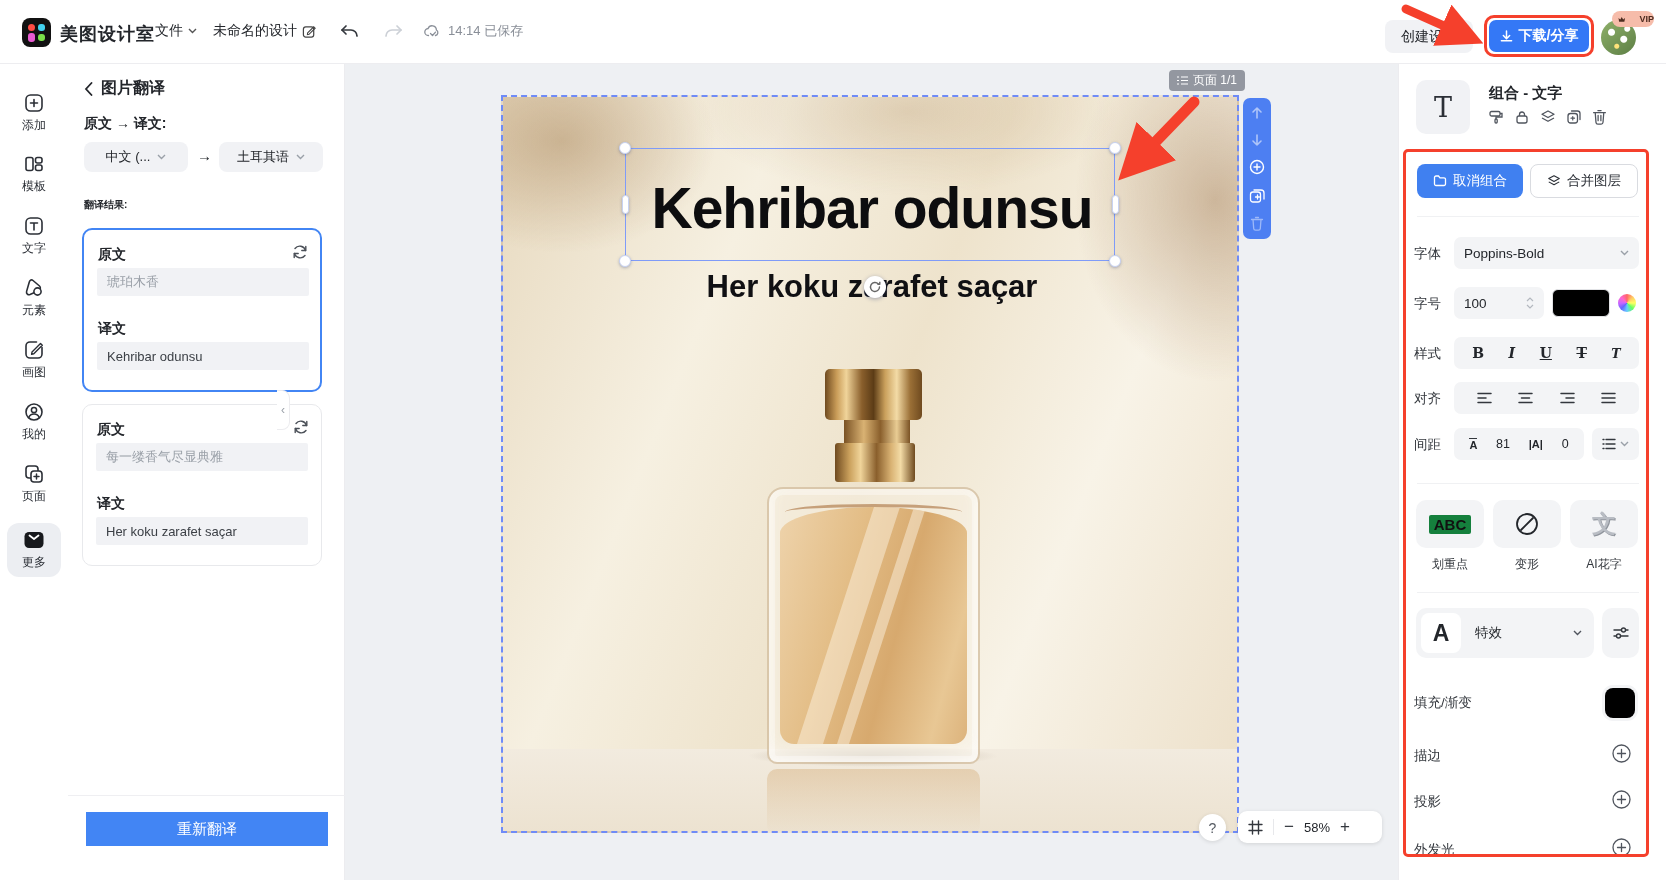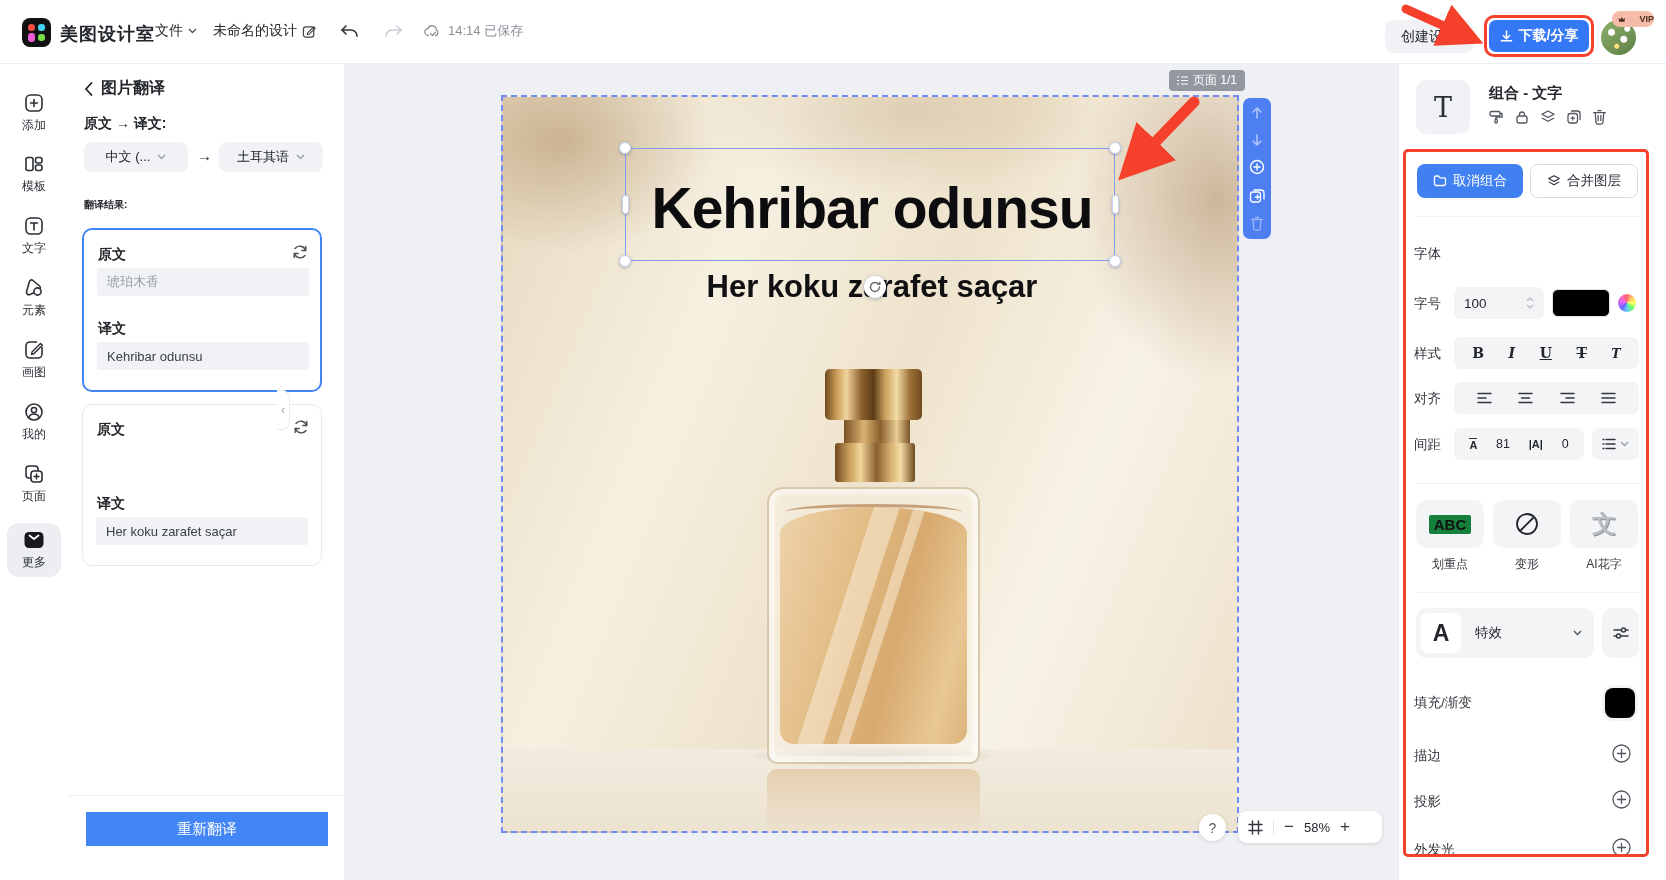--- a/index.html
+++ b/index.html
@@ -374,20 +374,21 @@
       <div class="tc-label" style="top:90px;">译文</div>
       <div class="tc-input dst" style="top:112px;">Kehribar odunsu</div>
     </div>
 
     <div class="tcard norm" style="top:340px; height:162px;">
       <div class="tc-label" style="top:16px;">原文</div>
       <svg class="tc-refresh" style="top:14px;" width="16" height="16" viewBox="0 0 16 16">
           <path d="M13.5 6.5A6 6 0 003 4.5M2.5 9.5A6 6 0 0013 11.5" stroke="#4a4f57" stroke-width="1.4" fill="none" stroke-linecap="round"></path>
           <path d="M13.8 2.5v4h-4M2.2 13.5v-4h4" stroke="#4a4f57" stroke-width="1.4" fill="none" stroke-linecap="round" stroke-linejoin="round"></path>
         </svg>
+      <div class="tc-input src" style="top:38px;">每一缕香气尽显典雅</div>
       <div class="tc-label" style="top:90px;">译文</div>
       <div class="tc-input dst" style="top:112px;">Her koku zarafet saçar</div>
     </div>
 
     <div class="panel-divider"></div>
     <div class="retranslate">重新翻译</div>
   </aside>
   <div class="collapse-tab">‹</div>
 
   <main id="canvas">
@@ -513,20 +514,26 @@
       <svg width="14" height="14" viewBox="0 0 16 16">
           <path d="M8 2l6 3.2L8 8.5 2 5.2z" stroke="#2b2f36" stroke-width="1.3" fill="none" stroke-linejoin="round"></path>
           <path d="M2 9l6 3.3L14 9" stroke="#2b2f36" stroke-width="1.3" fill="none" stroke-linejoin="round"></path>
         </svg>
       <span>合并图层</span>
     </div>
 
     <div class="insp-div" style="top:152px;"></div>
 
     <div class="row-label" style="top:181px;">字体</div>
+    <div class="ctl-pill font-pill">
+      <span>Poppins-Bold</span>
+      <svg class="chev" viewBox="0 0 9 6" width="10" height="7">
+          <path d="M1 1l3.5 3.5L8 1" stroke="#9aa0a8" stroke-width="1.4" fill="none"></path>
+        </svg>
+    </div>
 
     <div class="row-label" style="top:231px;">字号</div>
     <div class="ctl-pill size-pill">
       <span>100</span>
       <svg width="8" height="14" viewBox="0 0 8 14">
           <path d="M1 5l3-3 3 3" stroke="#b3b8bf" stroke-width="1.2" fill="none"></path>
           <path d="M1 9l3 3 3-3" stroke="#b3b8bf" stroke-width="1.2" fill="none"></path>
         </svg>
     </div>
     <div class="swatch"></div>

